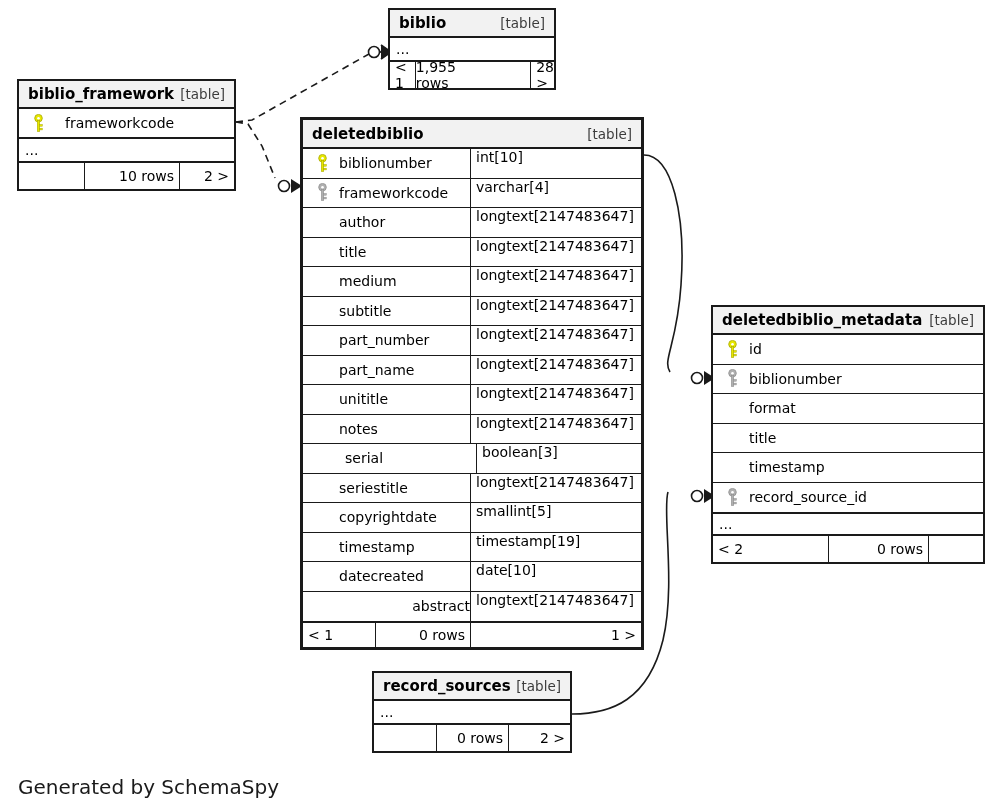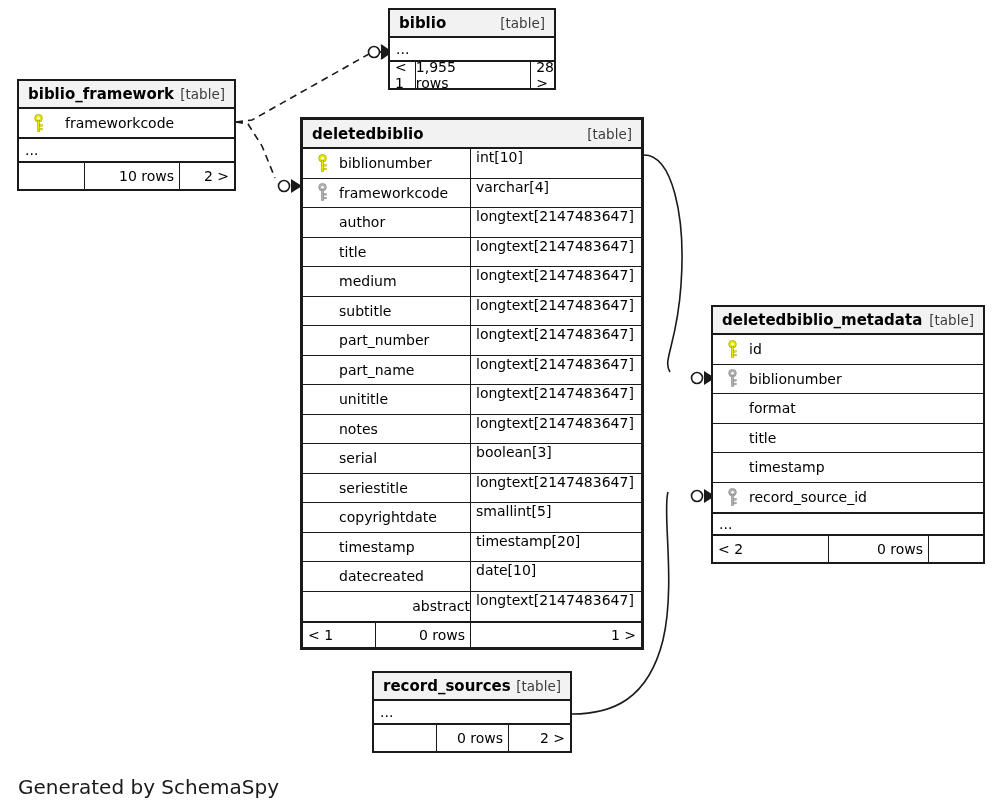--- a/index.html
+++ b/index.html
@@ -238,21 +238,21 @@
         <div class="row">
           <span class="cellname" style="width: 167px;">
             <span class="keyslot"></span>
             <span class="colname">notes</span>
           </span>
           <span class="celltype">
             <span class="typetxt">longtext[2147483647]</span>
           </span>
         </div>
         <div class="row">
-          <span class="cellname" style="width: 167px;">
+          <span class="cellname" style="width: 167px; margin-left: 6px;">
             <span class="keyslot"></span>
             <span class="colname">serial</span>
           </span>
           <span class="celltype">
             <span class="typetxt">boolean[3]</span>
           </span>
         </div>
         <div class="row">
           <span class="cellname" style="width: 167px;">
             <span class="keyslot"></span>
@@ -270,21 +270,21 @@
           <span class="celltype">
             <span class="typetxt">smallint[5]</span>
           </span>
         </div>
         <div class="row">
           <span class="cellname" style="width: 167px;">
             <span class="keyslot"></span>
             <span class="colname">timestamp</span>
           </span>
           <span class="celltype">
-            <span class="typetxt">timestamp[20]</span>
+            <span class="typetxt">timestamp[19]</span>
           </span>
         </div>
         <div class="row">
           <span class="cellname" style="width: 167px;">
             <span class="keyslot"></span>
             <span class="colname">datecreated</span>
           </span>
           <span class="celltype">
             <span class="typetxt">date[10]</span>
           </span>

